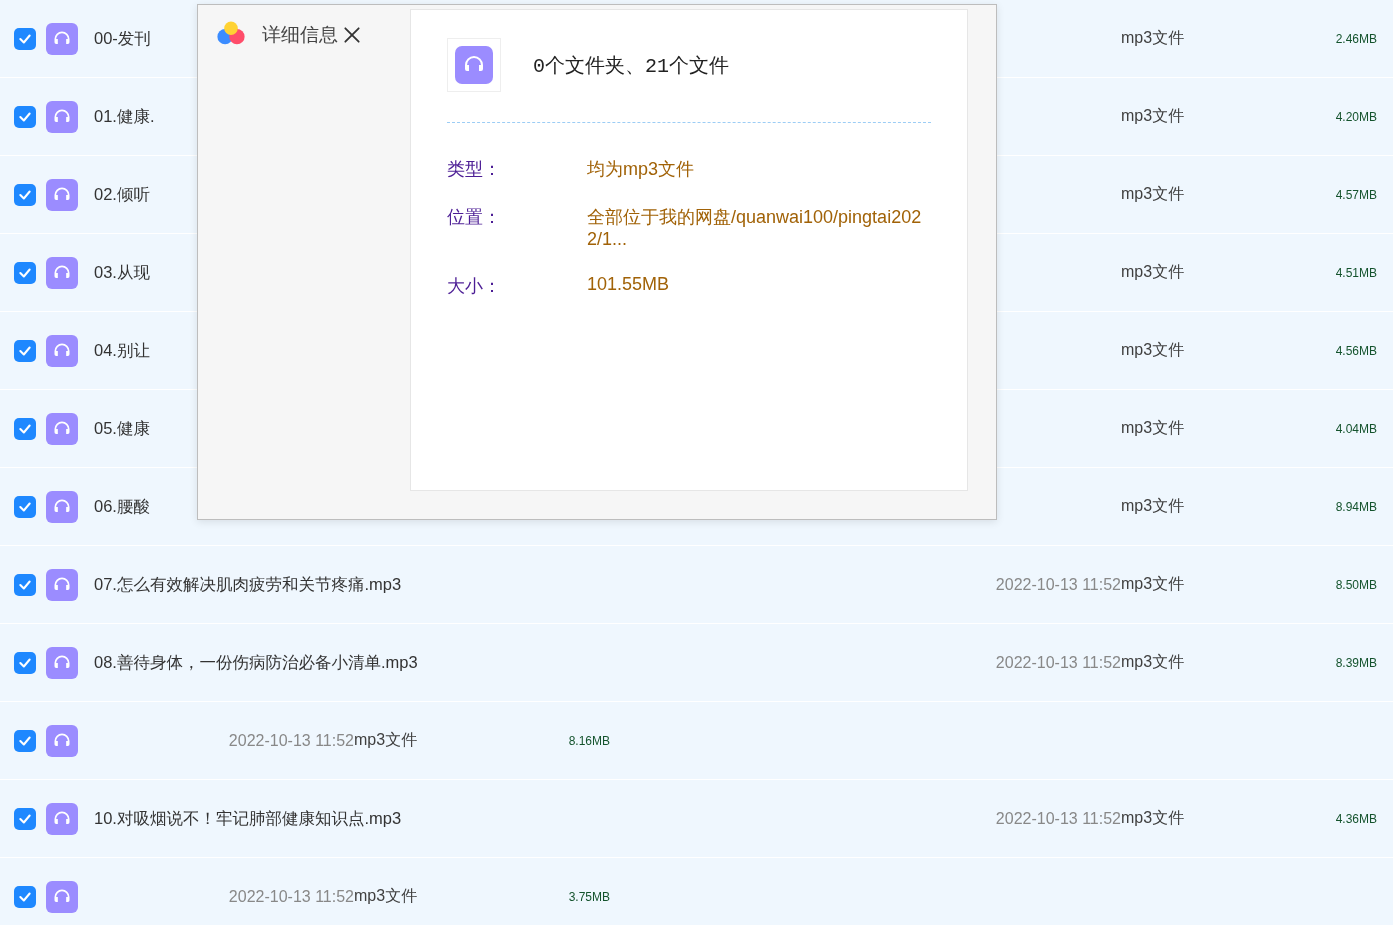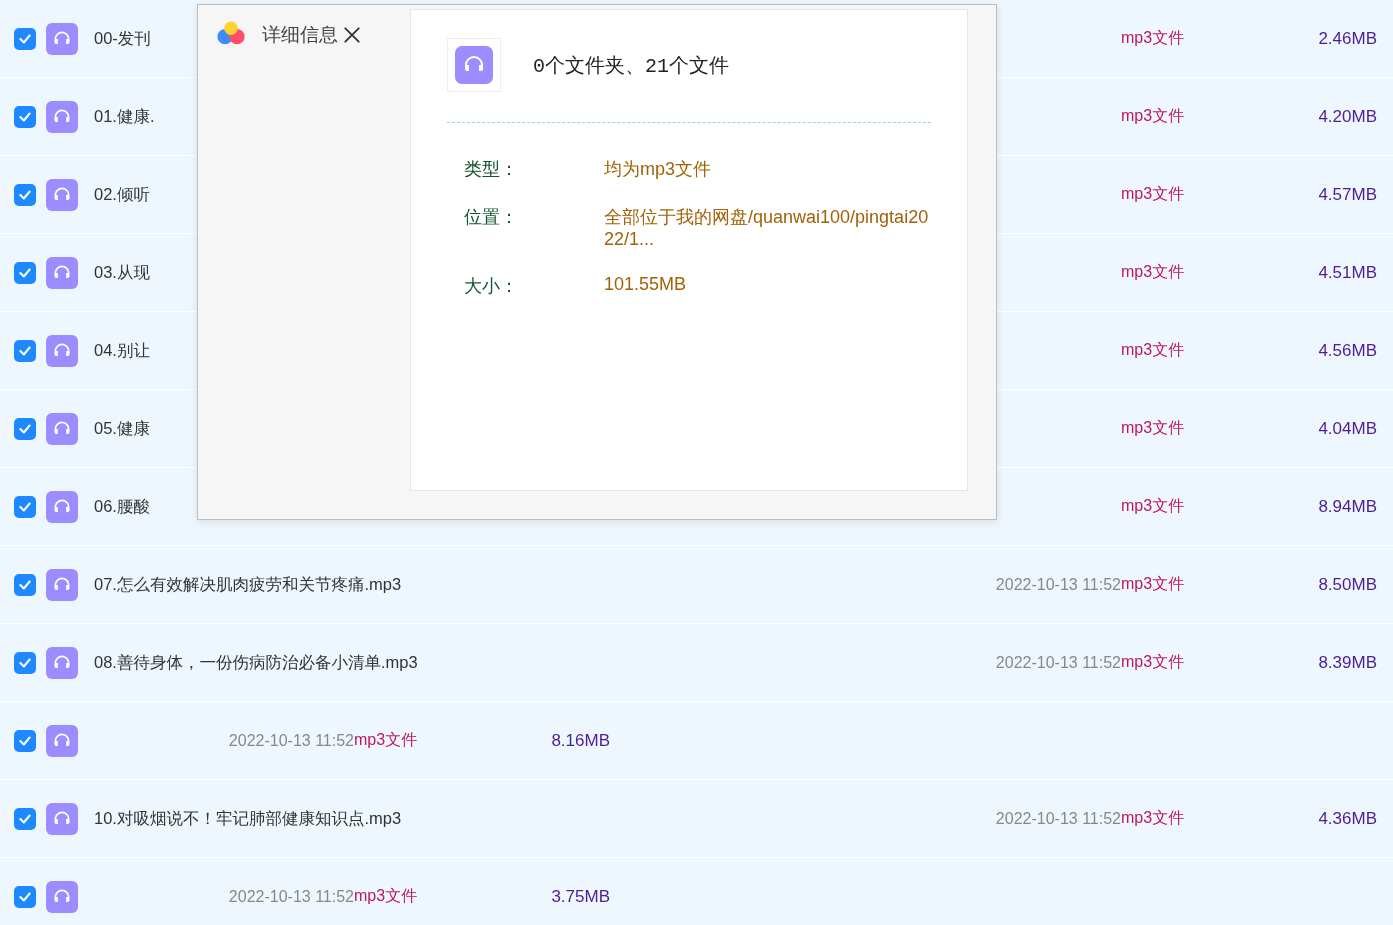--- a/index.html
+++ b/index.html
@@ -62,28 +62,28 @@
   text-overflow: ellipsis;
 }
 .file-date {
   width: 260px;
   color: #888;
   font-size: 16px;
   text-align: right;
 }
 .file-type {
   width: 150px;
-  color: #be185d;
+  color: #404040;
   font-size: 16px;
   text-align: left;
 }
 .file-size {
   width: 114px;
-  color: #4c1d95;
-  font-size: 17px;
+  color: #14532d;
+  font-size: 12px;
   text-align: right;
   padding-right: 8px;
 }
 
 
 .dialog {
   position: absolute;
   left: 197px;
   top: 4px;
   width: 800px;
@@ -161,23 +161,22 @@
   font-family: Liberation Mono, monospace;
 }
 .detail-row {
   display: flex;
   align-items: flex-start;
   padding: 12px 0;
   font-size: 18px;
 }
 .detail-label {
   width: 140px;
-  color: #14532d;
+  color: #4c1d95;
   flex-shrink: 0;
-  margin-left: 17px;
 }
 .detail-value {
   color: #a16207;
   word-break: break-all;
 }
 </style>
 </head>
 <body>
 
 <div class="file-list" id="file-list">

